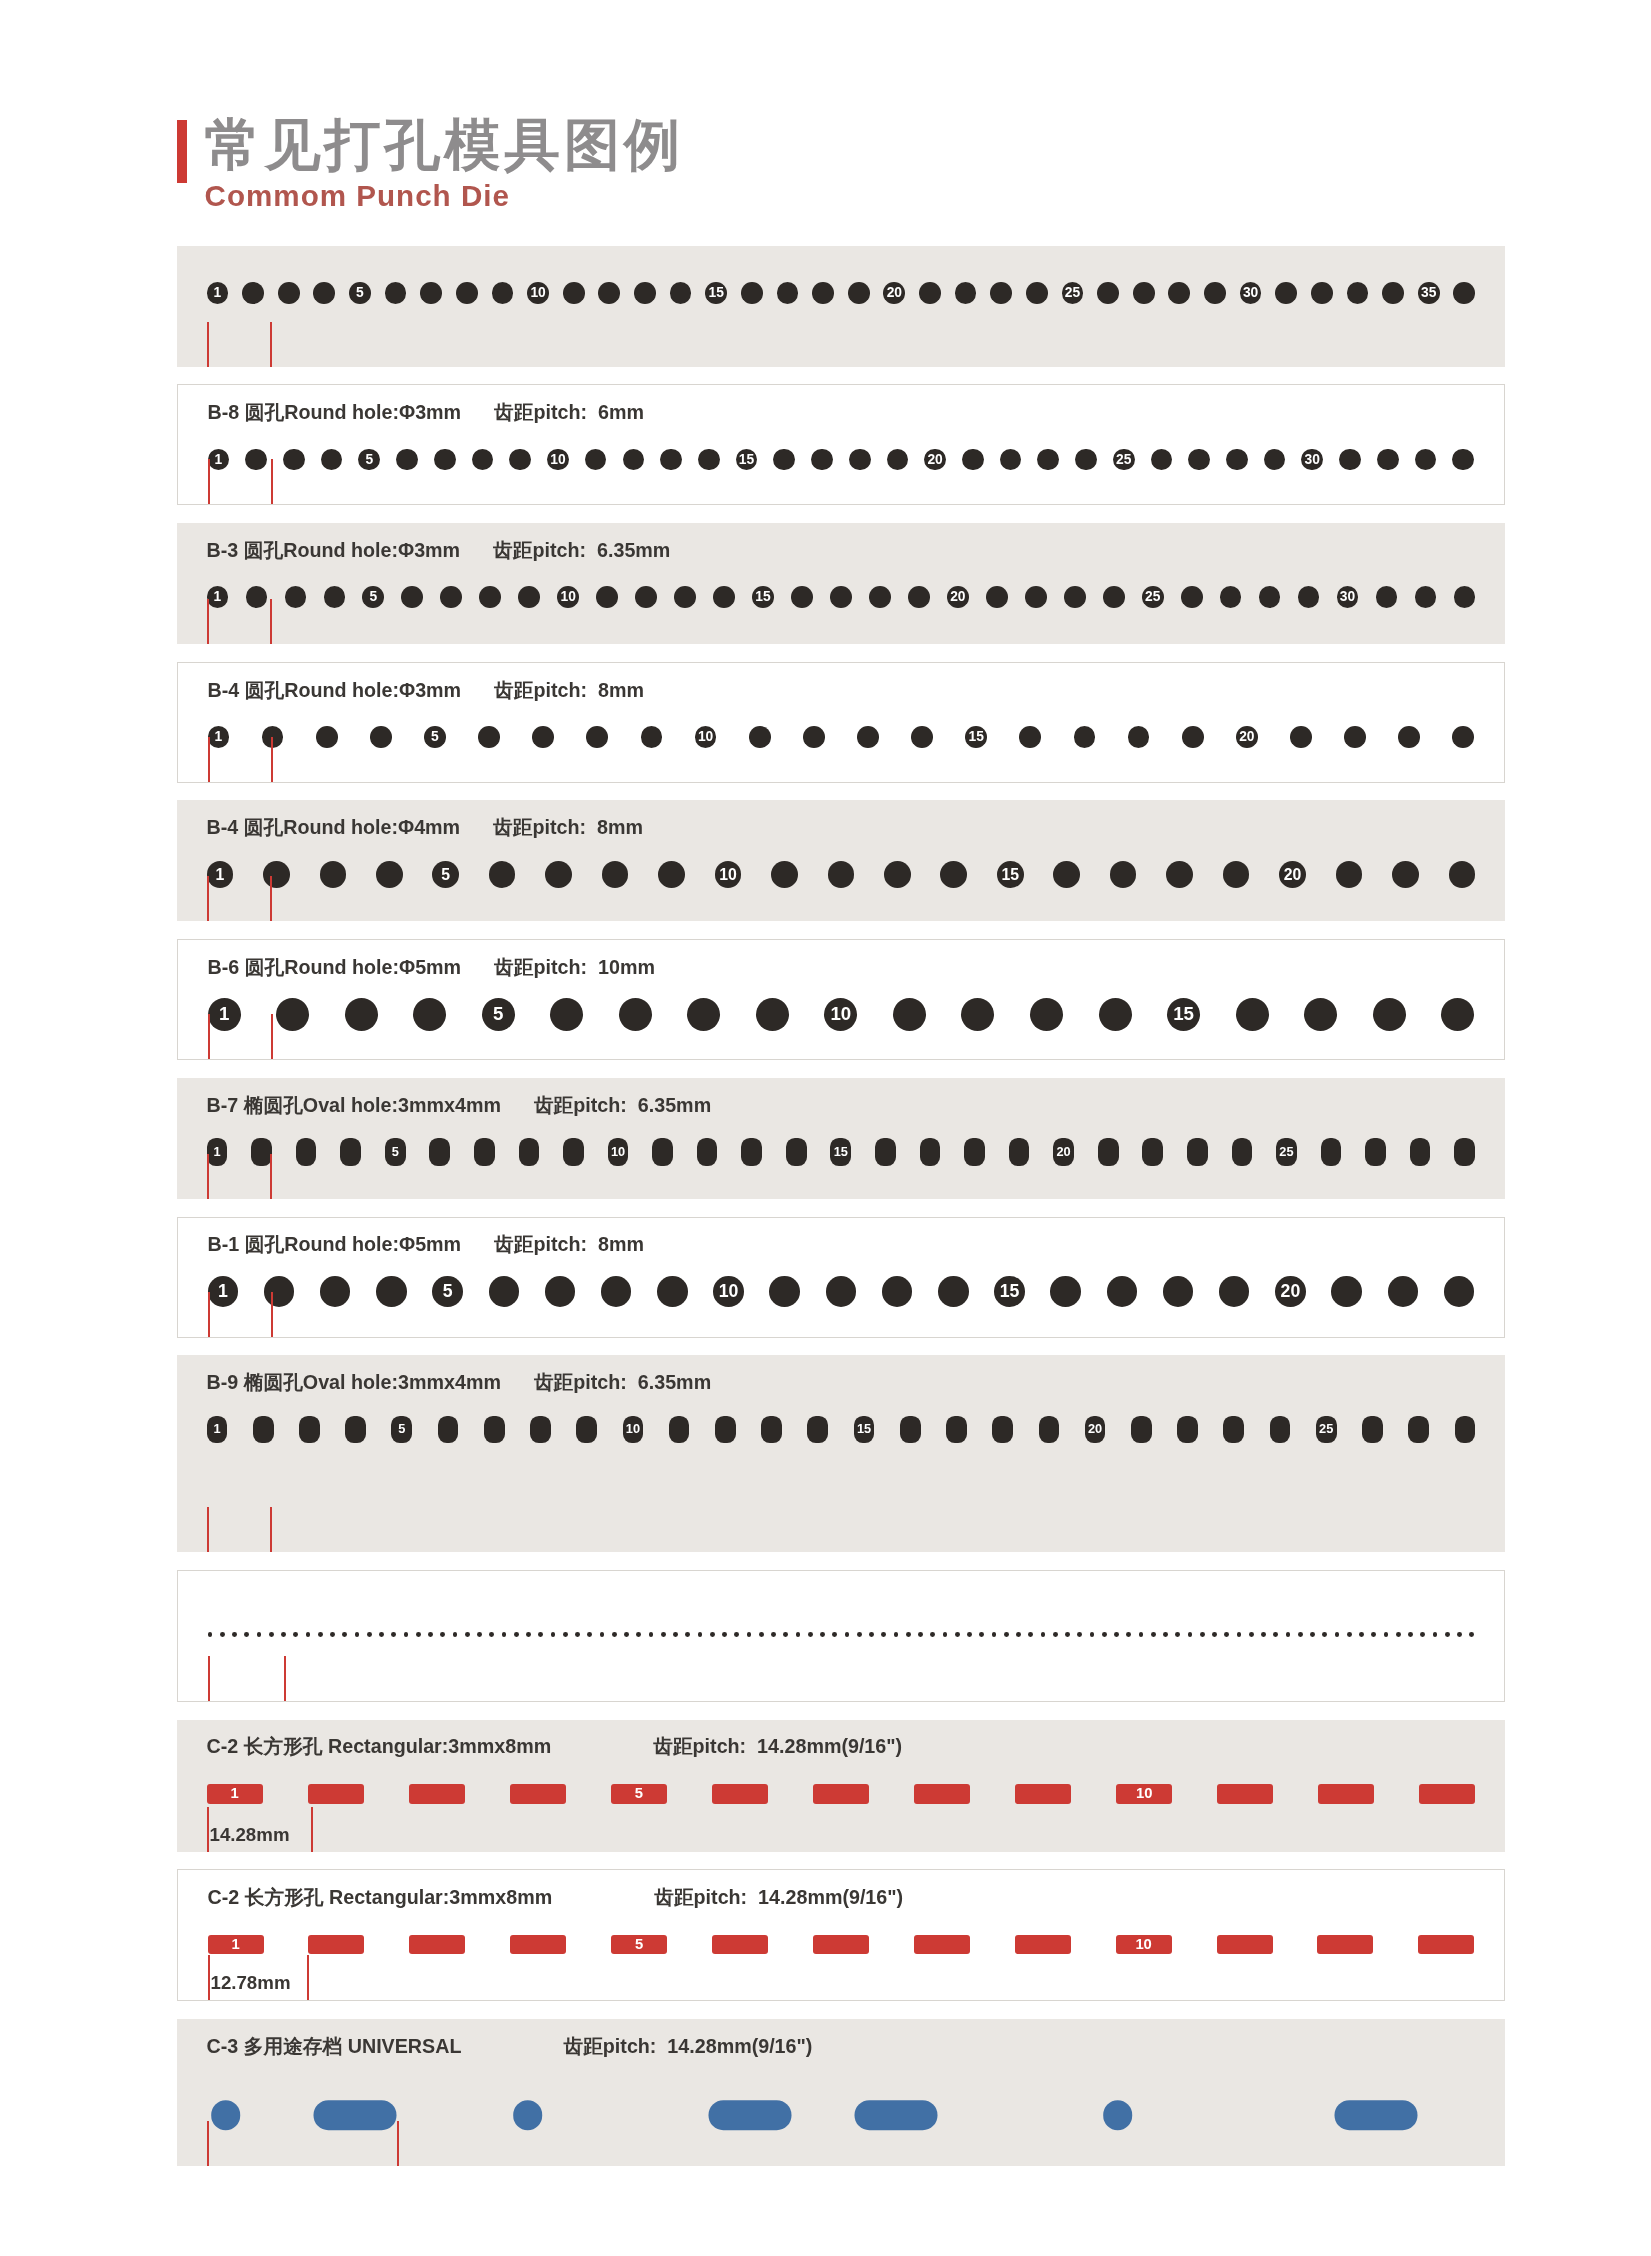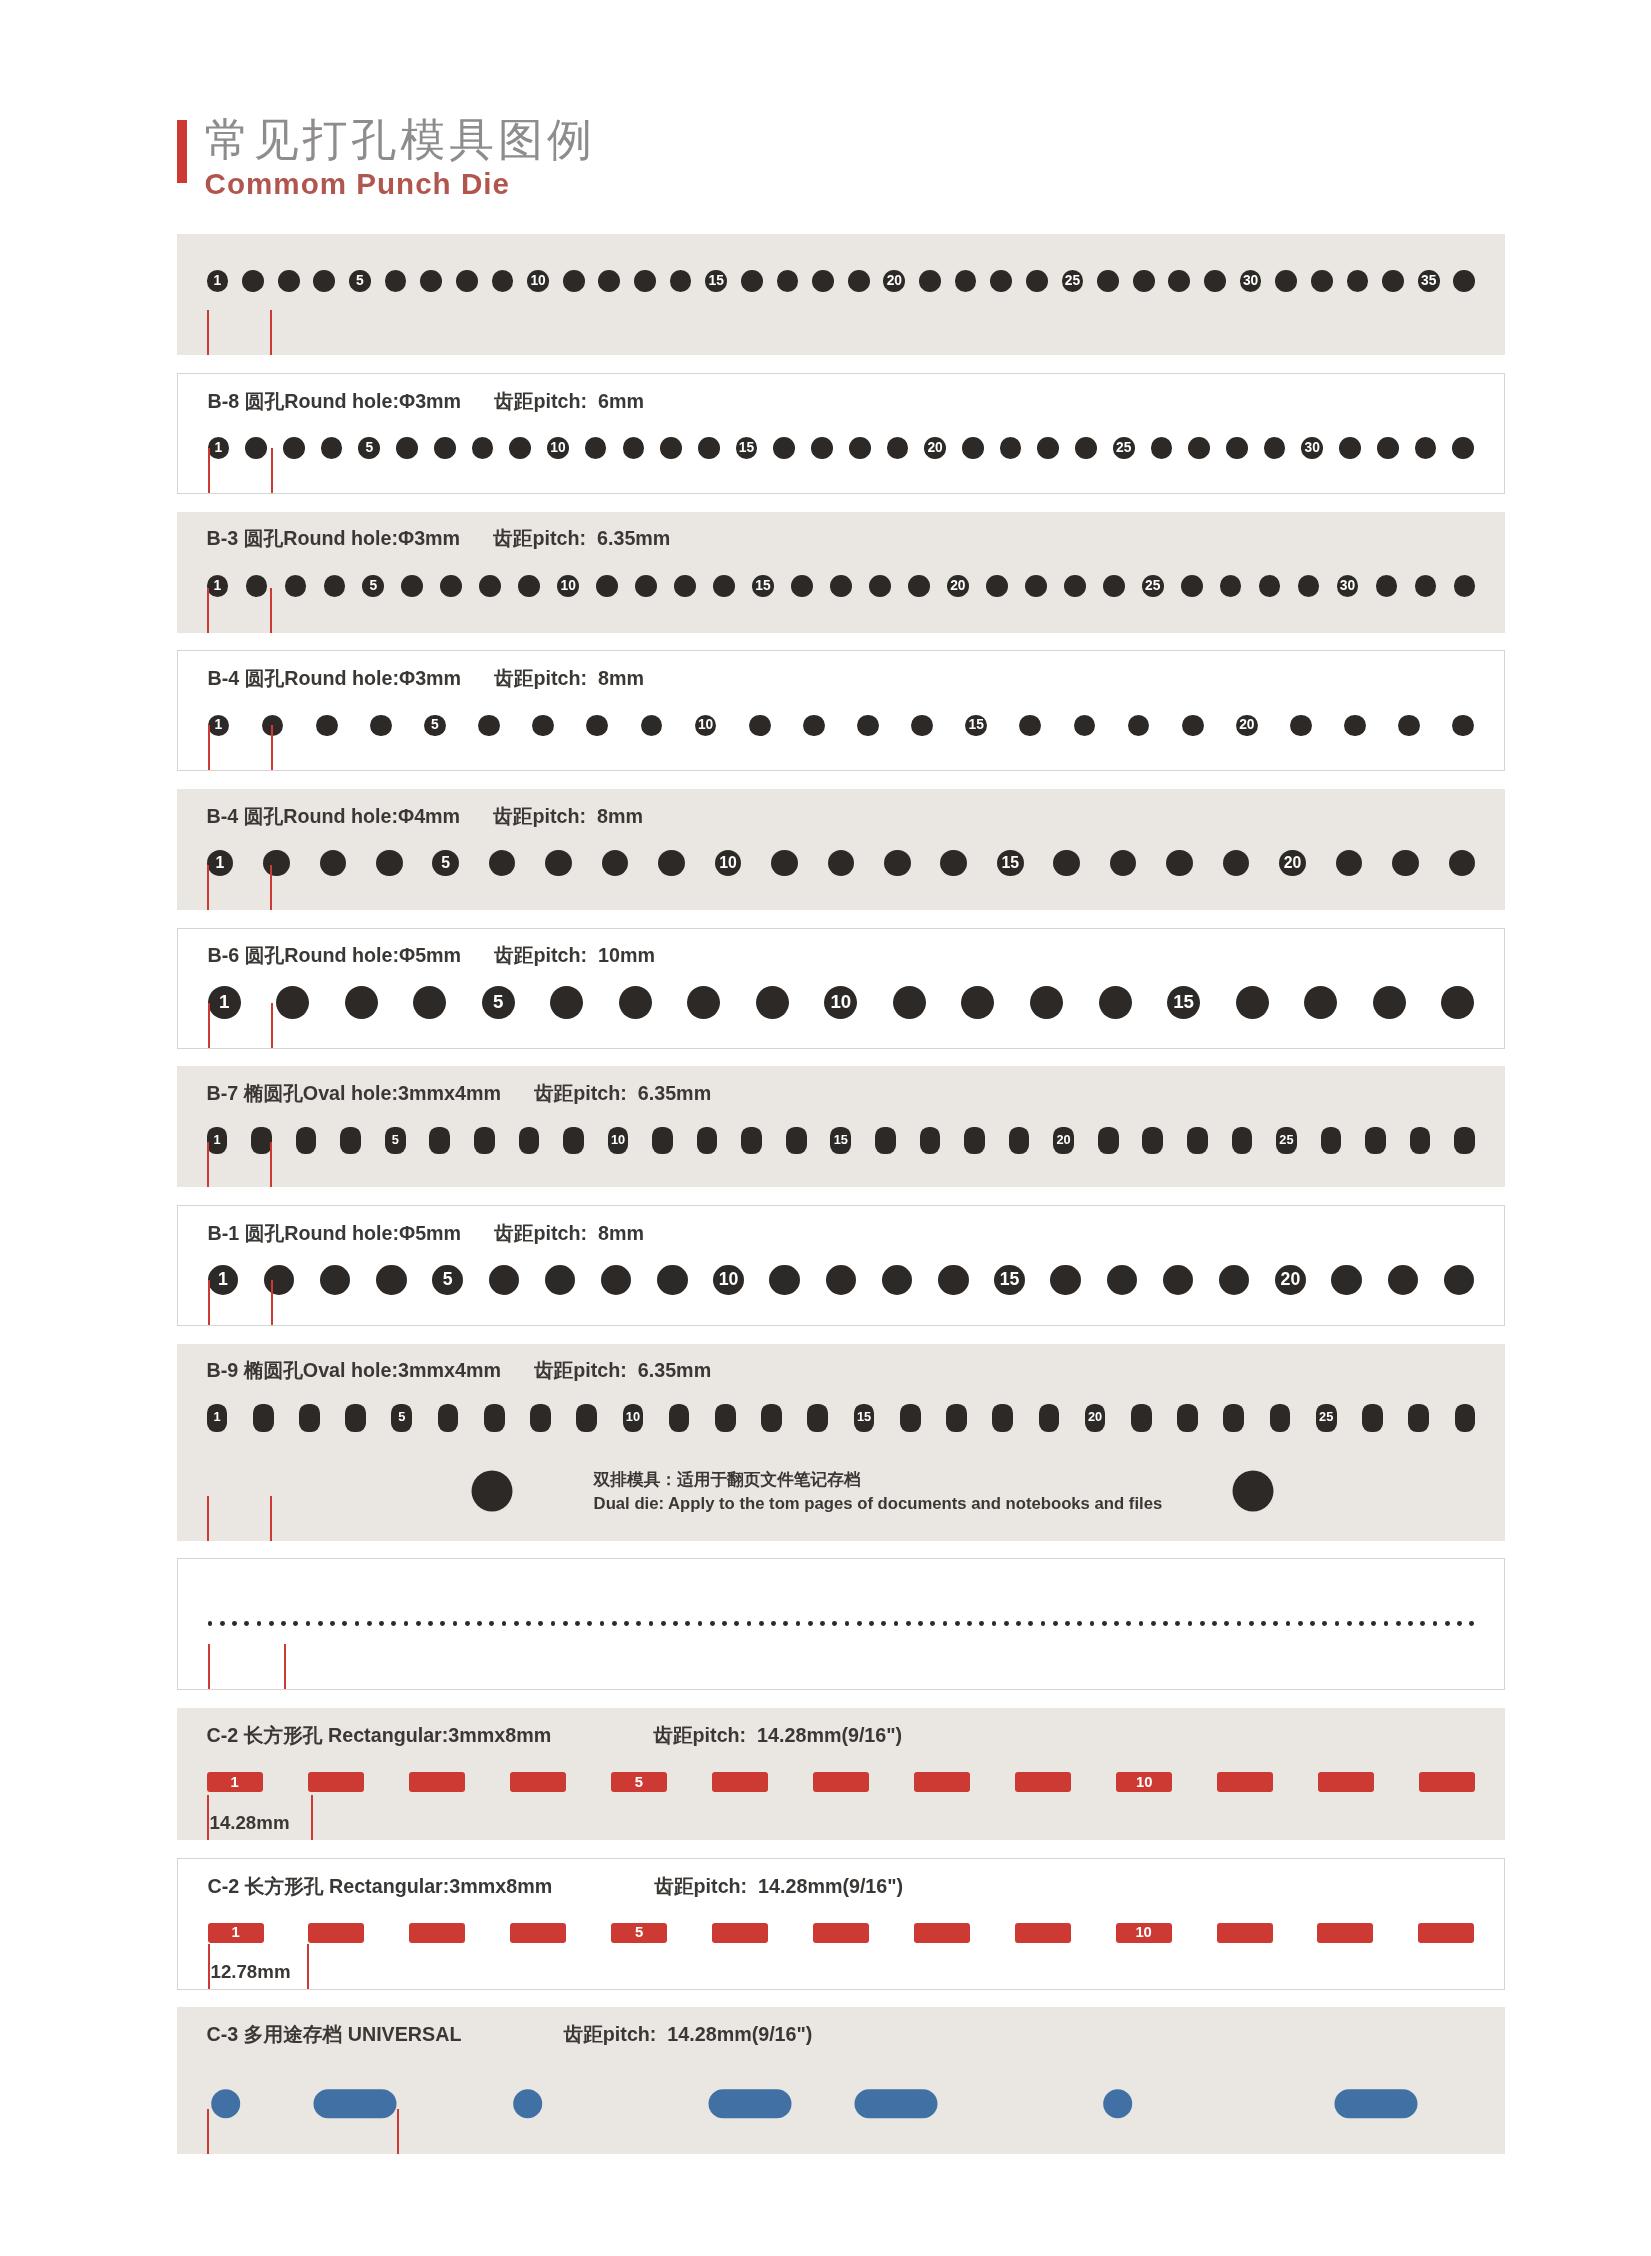--- a/index.html
+++ b/index.html
@@ -7,21 +7,21 @@
   body {
     width:1652px; height:2257px; position:relative;
     font-family:"Liberation Sans","DejaVu Sans",sans-serif;
     color:var(--ink,#3a3734);
   }
   .page { position:absolute; left:177px; top:116px; width:1328px; }
 
   
   .header { display:flex; gap:17.7px; margin-bottom:33px; }
   .accent-bar { width:9.9px; height:63px; background:var(--red,#cd3a34); margin-top:3.9px; flex:none; }
-  h1 { font-size:45px; font-weight:normal; color:var(--titlegray,#8e8c8d); letter-spacing:3.9px; line-height:1.05; }
+  h1 { font-size:56px; font-weight:bold; color:var(--titlegray,#8e8c8d); letter-spacing:3.9px; line-height:1.05; }
   .subtitle { font-size:29.6px; font-weight:bold; color:var(--subred,#b1564e); letter-spacing:1px; margin-top:3.9px; }
 
   
   .panel { position:relative; width:100%; height:121px; margin-bottom:17.7px; padding:13.8px 29.6px 0 29.6px; }
   .panel-gray { background:var(--panelgray,#eae7e3); }
   .panel-white { background:#ffffff; border:1px solid #d8d5d0; }
   .panel--b9 { height:197px; }
   .panel--c1 { height:132px; }
   .panel--c2a, .panel--c2b { height:132px; }
   .panel--c3 { height:147px; }
@@ -473,28 +473,20 @@
           <div class="hole" style="width: 20.7px; height: 27.6px; border-radius: 8.9px;"></div>
           <div class="hole" style="width: 20.7px; height: 27.6px; border-radius: 8.9px;"></div>
           <div class="hole" style="width: 20.7px; height: 27.6px; border-radius: 8.9px;"></div>
           <div class="hole" style="width: 20.7px; height: 27.6px; border-radius: 8.9px;">
             <span style="font-size: 12.8px;">25</span>
           </div>
           <div class="hole" style="width: 20.7px; height: 27.6px; border-radius: 8.9px;"></div>
           <div class="hole" style="width: 20.7px; height: 27.6px; border-radius: 8.9px;"></div>
           <div class="hole" style="width: 20.7px; height: 27.6px; border-radius: 8.9px;"></div>
         </div>
-        <div class="dualrow">
-          <div class="bigdot" style="left: 22.5%;"></div>
-          <div class="bigdot" style="left: 82.5%;"></div>
-          <div class="dualnote">
-            <div class="dualnote-cn">双排模具：适用于翻页文件笔记存档</div>
-            <div class="dualnote-en">Dual die:  Apply to the tom pages of documents and notebooks and files</div>
-          </div>
-        </div>
         <div class="tick" style="left: 29.6px;"></div>
         <div class="tick" style="left: 93px;"></div>
       </div>
       <div class="panel panel--c1 panel-white">
         <div class="track">
           <div class="hole" style="width: 4.9px; height: 4.9px; border-radius: 50%;"></div>
           <div class="hole" style="width: 4.9px; height: 4.9px; border-radius: 50%;"></div>
           <div class="hole" style="width: 4.9px; height: 4.9px; border-radius: 50%;"></div>
           <div class="hole" style="width: 4.9px; height: 4.9px; border-radius: 50%;"></div>
           <div class="hole" style="width: 4.9px; height: 4.9px; border-radius: 50%;"></div>

